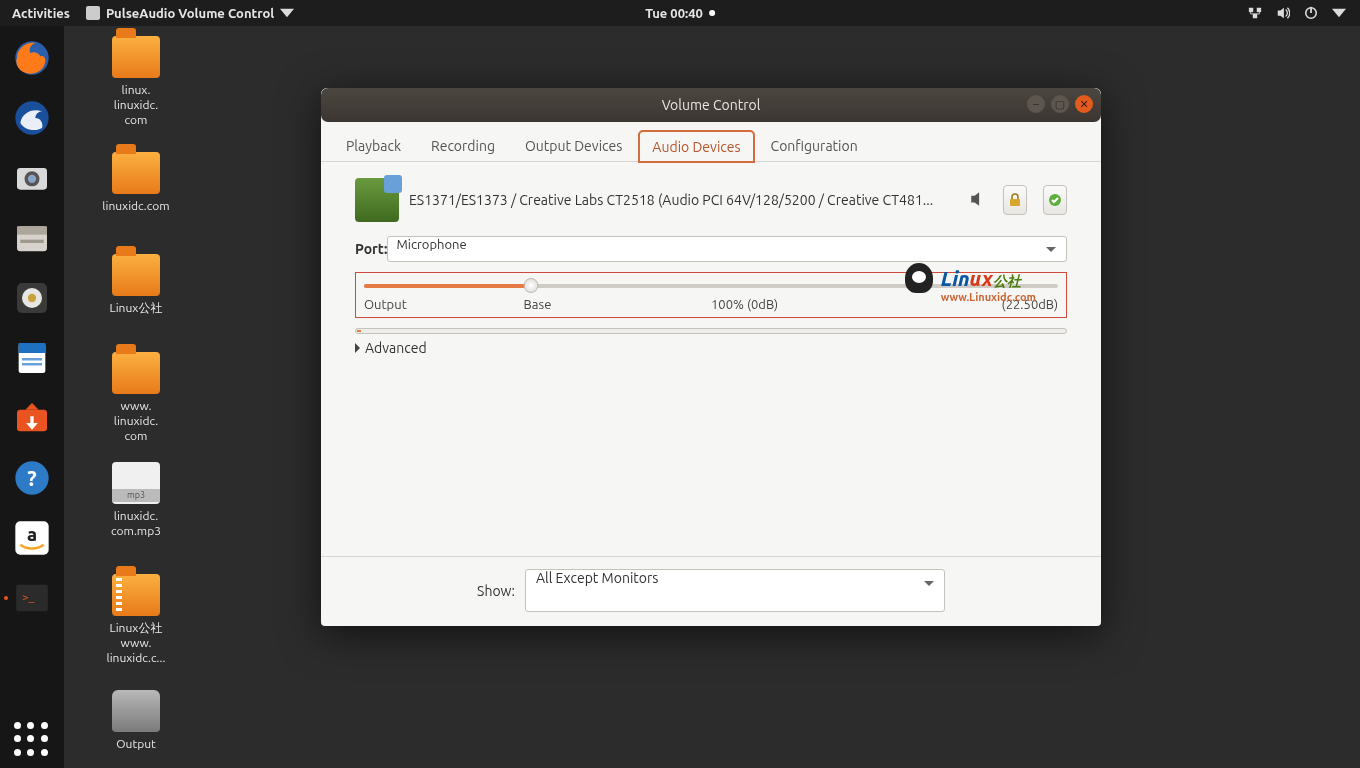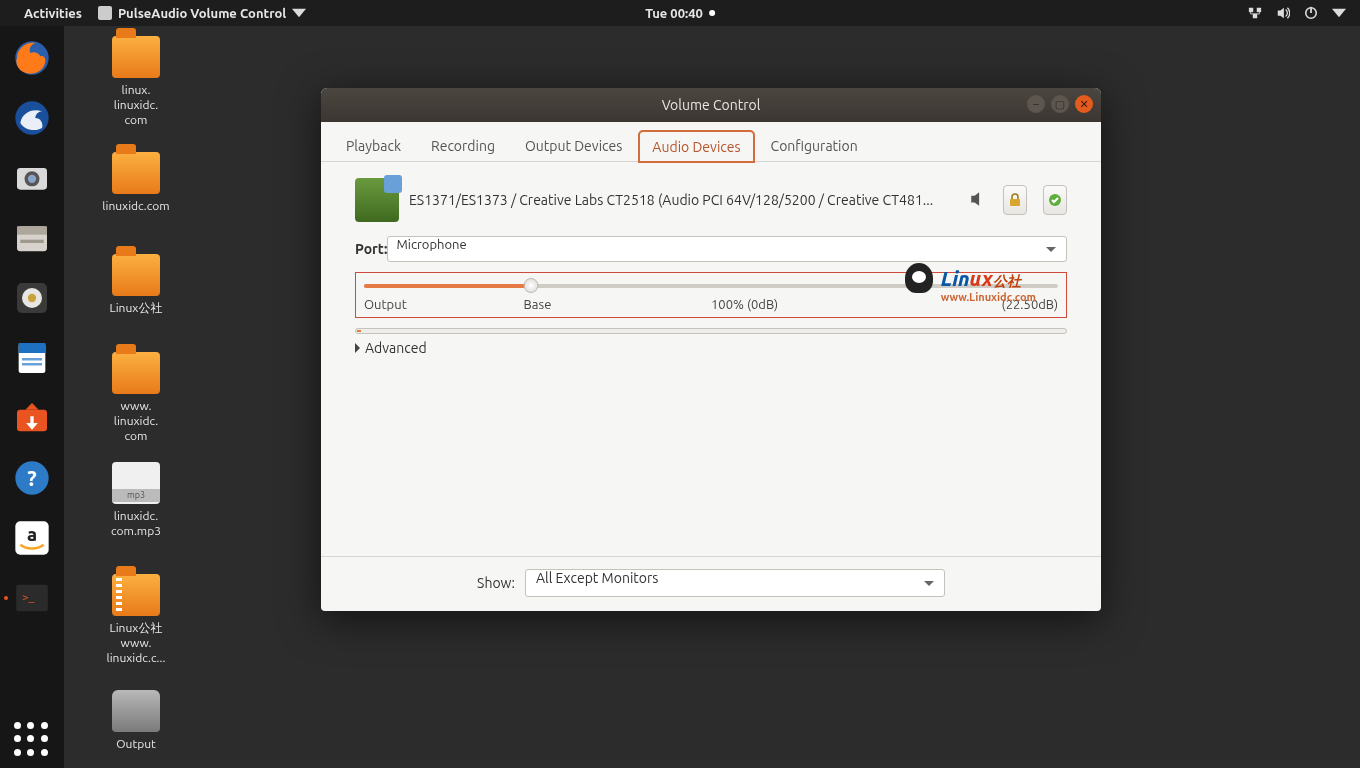--- a/index.html
+++ b/index.html
@@ -1,21 +1,21 @@
 <!DOCTYPE html>
 <html><head>
 <meta charset="utf-8">
 <style>
 * { box-sizing: border-box; margin: 0; padding: 0; font-family: Ubuntu, "Segoe UI", sans-serif; }
 html, body { width: 1360px; height: 768px; overflow: hidden; }
 body { background: #2c2c2c; color: #dcdcdc; font-size: 13px; position: relative; }
 
 
 .topbar { position: absolute; top: 0; left: 0; right: 0; height: 26px; background: #1d1d1d; display: flex; align-items: center; color: #e6e6e6; font-size: 13px; font-weight: 600; }
-.topbar .left { display: flex; align-items: center; gap: 16px; padding-left: 24px; }
+.topbar .left { display: flex; align-items: center; gap: 16px; padding-left: 12px; }
 .topbar .center { position: absolute; left: 50%; transform: translateX(-50%); display: flex; align-items: center; gap: 6px; }
 .topbar .right { margin-left: auto; display: flex; align-items: center; gap: 14px; padding-right: 14px; }
 .topbar .appmenu { display: flex; align-items: center; gap: 6px; }
 .topbar .appmenu .appicon { width: 14px; height: 14px; border-radius: 2px; background: #ccc; display:inline-block; }
 .topbar svg { width: 14px; height: 14px; fill: #dcdcdc; }
 .clock-dot { width: 6px; height: 6px; border-radius: 50%; background: #fff; display:inline-block; }
 
 
 .dock { position: absolute; top: 26px; left: 0; bottom: 0; width: 64px; background: rgba(0,0,0,0.5); display: flex; flex-direction: column; align-items: center; padding-top: 8px; gap: 12px; }
 .dock .dock-item { width: 48px; height: 48px; border-radius: 10px; display:flex; align-items:center; justify-content:center; position:relative;}
@@ -32,21 +32,21 @@
 .di.trash .glyph{ background:linear-gradient(#b8b8b8,#7a7a7a); border-radius:6px 6px 4px 4px;}
 .di.trash .glyph::before{display:none;}
 .di.mp3 .glyph{ background:#f0f0f0;}
 .di.mp3 .glyph::before{display:none;}
 .di.mp3 .glyph::after{content:"mp3"; position:absolute; bottom:2px; left:0; right:0; font-size:9px; color:#555; background:#bbb; padding:1px 0;}
 .di.movie .glyph{ background:linear-gradient(#fbb040,#e87a1a);}
 .di.movie .glyph::after{content:""; position:absolute; top:4px; bottom:4px; left:4px; width:6px; background:repeating-linear-gradient(#fff 0 3px, transparent 3px 6px);}
 
 
 .win { position:absolute; top:88px; left:321px; width:780px; background:#f6f6f5; border-radius:6px 6px 4px 4px; box-shadow:0 8px 40px rgba(0,0,0,.6); overflow:hidden;}
-.titlebar{ height:34px; background:linear-gradient(#4b4640,#3b3631); display:flex; align-items:center; justify-content:center; position:relative; color:#e8e6e1; font-size:14px;}
+.titlebar{ height:34px; background:linear-gradient(#4b4640,#3b3631); display:flex; align-items:center; justify-content:center; position:relative; color:#e8e6e1; font-size:14px;border-radius:7px;}
 .winbtns{ position:absolute; right:8px; top:7px; display:flex; gap:6px;}
 .winbtn{ width:18px; height:18px; border-radius:50%; background:#5c564f; display:flex; align-items:center; justify-content:center; font-size:11px; color:#2a2621;}
 .winbtn.close{ background:#e35b1e; color:#3a1706;}
 
 .tabs{ display:flex; gap:4px; padding:8px 12px 0; border-bottom:1px solid #d8d5d0;}
 .tab{ padding:7px 12px; color:#555; font-size:14px; border:1px solid transparent; border-bottom:none; border-radius:4px 4px 0 0; cursor:pointer;}
 .tab.active{ color:#b5532c; border-color:#d8d5d0; background:#f6f6f5; position:relative; top:1px; outline:2px solid #d36e3c; outline-offset:-1px;}
 
 .devpane{ padding:16px 34px 10px; }
 .devhdr{ display:flex; align-items:center; gap:10px; }
@@ -79,21 +79,21 @@
 .watermark .tux::after{content:""; position:absolute; left:7px; top:8px; width:14px; height:12px; background:#fff; border-radius:50%;}
 
 .vu{ margin:10px 0 6px; height:6px; border:1px solid #c6c2bb; border-radius:3px; position:relative; background:#efede9;}
 .vu .v{ position:absolute; left:1px; top:1px; bottom:1px; width:4px; background:#e07a3e;}
 
 .adv{ display:flex; align-items:center; color:#333; font-size:14px; margin-top:6px;}
 .adv .tri{ width:0; height:0; border:5px solid transparent; border-left-color:#444;}
 
 .showbar{ border-top:1px solid #d8d5d0; padding:12px 20px 14px; margin-top:190px; display:flex; align-items:center; justify-content:center; gap:10px;}
 .showbar .lbl{ font-weight:400; color:#333; font-size:14px;}
-.showsel{ width:420px; height:28px; border:1px solid #c6c2bb; border-radius:3px; padding:0 28px 0 10px; color:#333; font-size:14px; background:#fff; position:relative;}
+.showsel{ width:420px; height:43px; border:1px solid #c6c2bb; border-radius:3px; padding:0 28px 0 10px; color:#333; font-size:14px; background:#fff; position:relative;}
 .showsel::after{content:""; position:absolute; right:10px; top:11px; border:5px solid transparent; border-top-color:#666;}
 </style>
 </head>
 <body>
 
 <div class="topbar">
   <div class="left">
     <span>Activities</span>
     <span class="appmenu">
       <span class="appicon"></span>
@@ -292,21 +292,21 @@
         <div class="thumb" id="sthumb" style="left: 24%;"></div>
       </div>
       <div class="slabels">
         <span>Output</span>
         <span class="mid">Base</span>
         <span class="hundred">100% (0dB)</span>
         <span class="end">(22.50dB)</span>
       </div>
       <div class="watermark">
         <span class="tux"></span>
-        <span class="lin">Lin</span><span class="ux">ux</span><span style="color:#c2410c;font-size:14px;">公社</span>
+        <span class="lin">Lin</span><span class="ux">ux</span><span style="color:#4d7c0f;font-size:14px;">公社</span>
         <span class="sub">www.Linuxidc.com</span>
       </div>
     </div>
 
     <div class="vu">
         <div class="v"></div>
       </div>
 
     <div class="adv">
       <span class="tri"></span>

